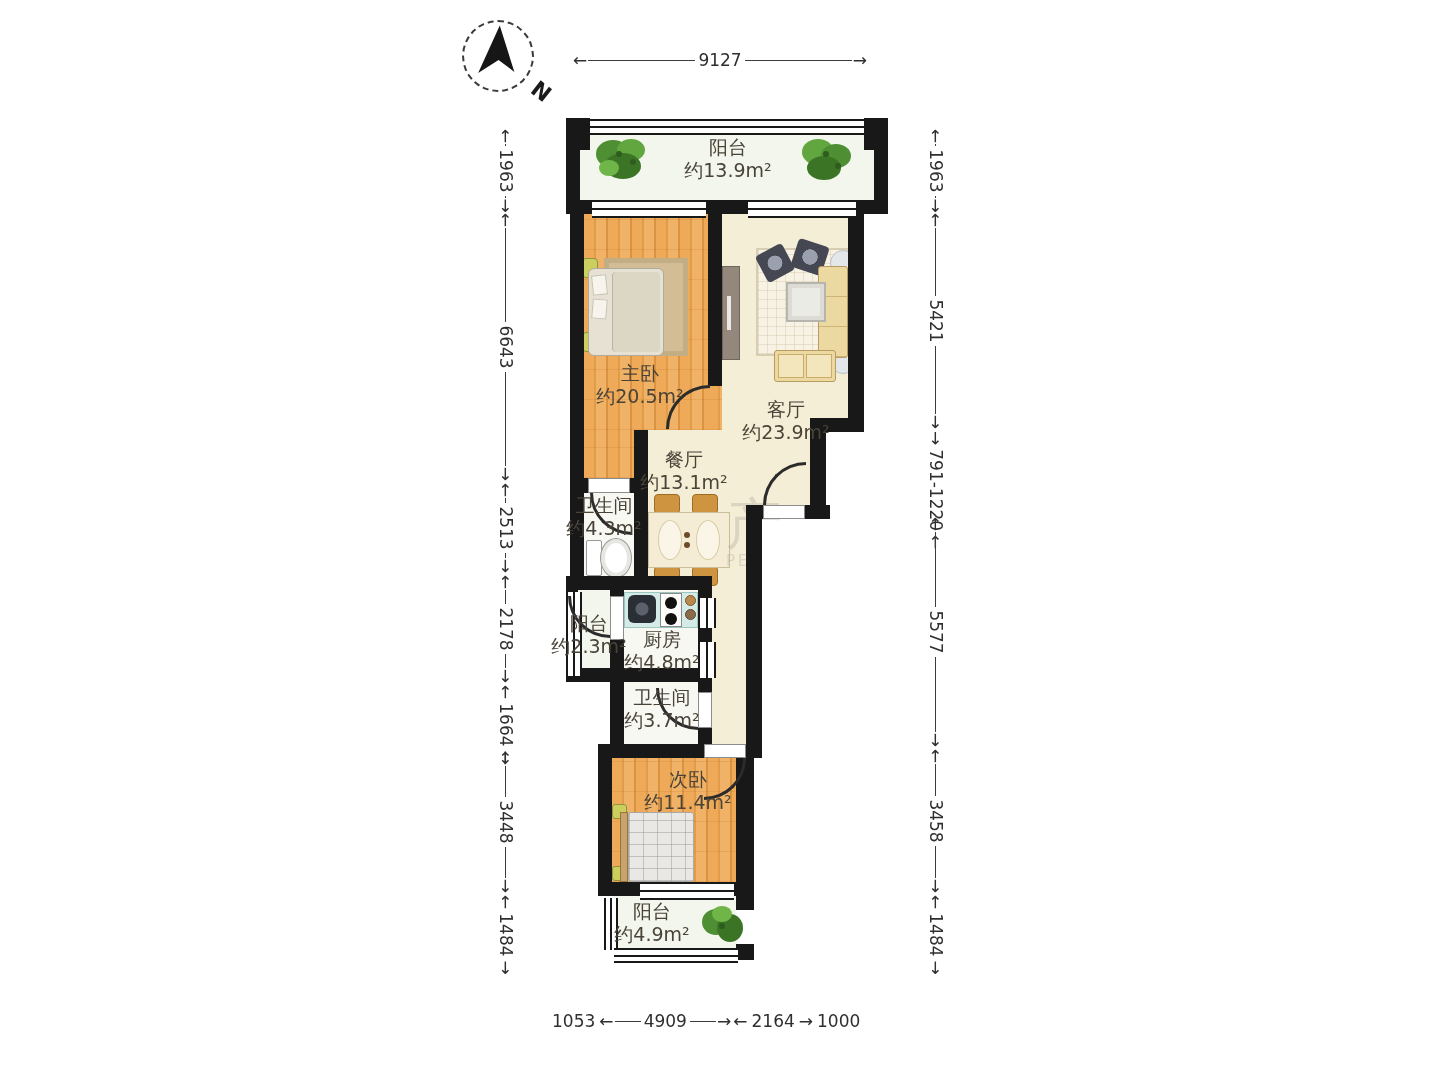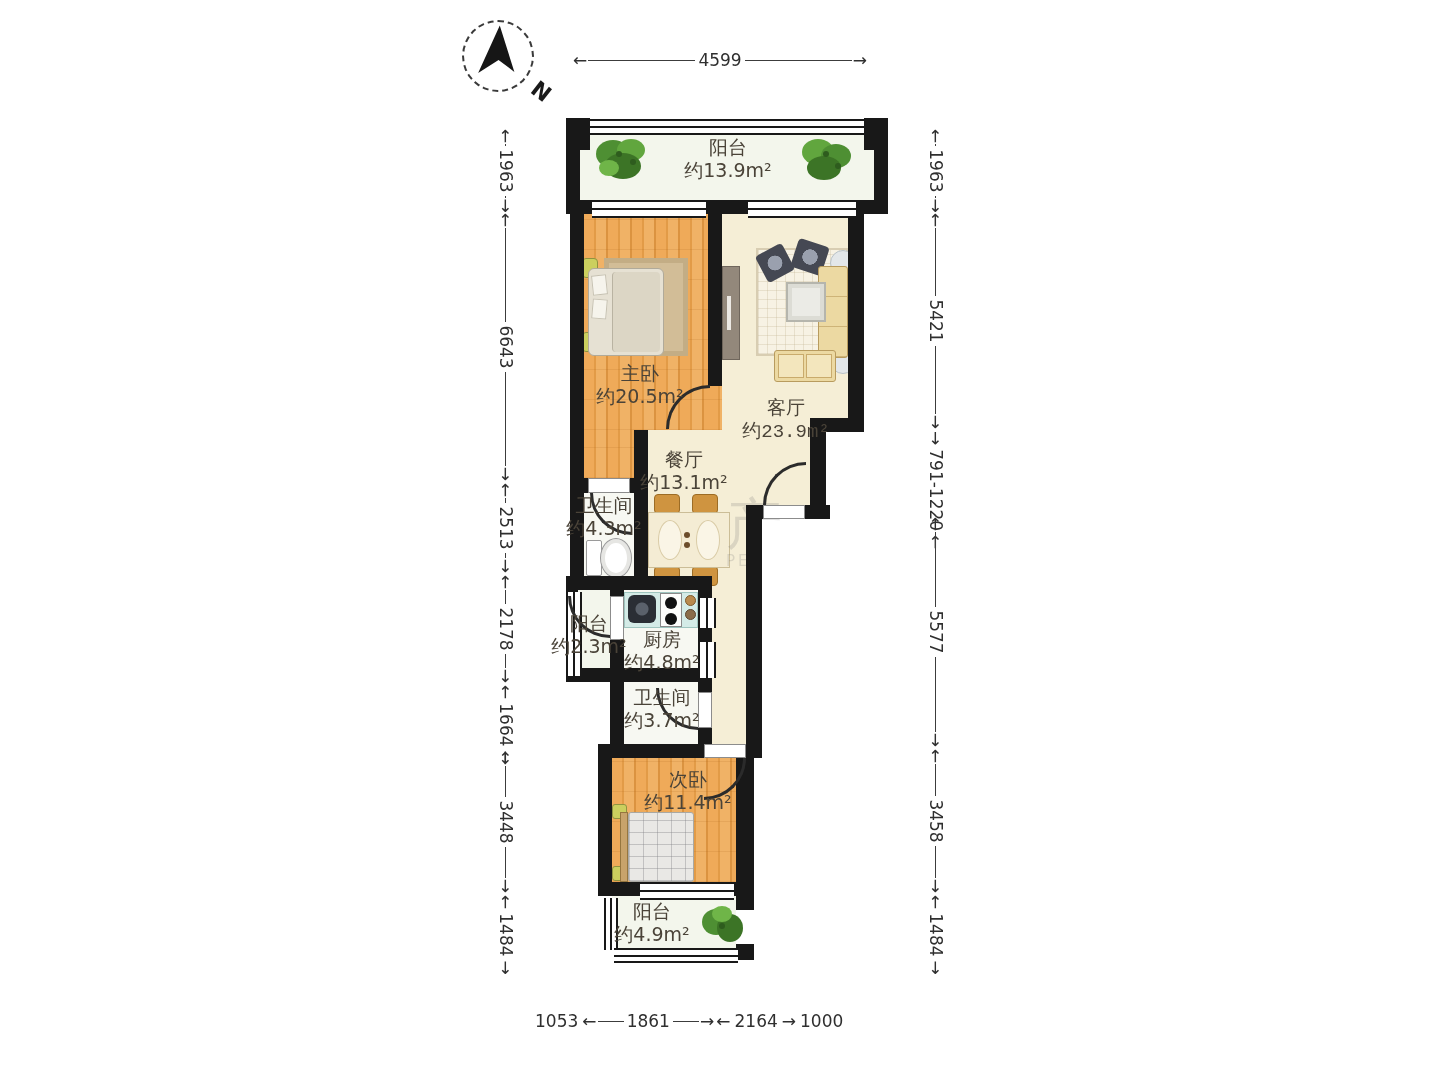--- a/index.html
+++ b/index.html
@@ -213,21 +213,21 @@
   <div class="door arc-br" style="left:704px;top:758px;width:42px;height:42px;"></div>
 
   <div class="room-label" style="left:728px;top:136px;">
     <div>阳台</div>
     <div>约13.9m²</div>
   </div>
   <div class="room-label" style="left:640px;top:362px;">
     <div>主卧</div>
     <div>约20.5m²</div>
   </div>
-  <div class="room-label" style="left:786px;top:398px;font-family:Liberation Mono, monospace;">
+  <div class="room-label" style="left:786px;top:398px;">
     <div>客厅</div>
     <div>约23.9m²</div>
   </div>
   <div class="room-label" style="left:684px;top:448px;">
     <div>餐厅</div>
     <div>约13.1m²</div>
   </div>
   <div class="room-label" style="left:604px;top:494px;">
     <div>卫生间</div>
     <div>约4.3m²</div>
@@ -249,21 +249,21 @@
     <div>约11.4m²</div>
   </div>
   <div class="room-label" style="left:652px;top:900px;">
     <div>阳台</div>
     <div>约4.9m²</div>
   </div>
 
   <div class="hdim" style="left:572px;top:50px;width:296px;height:20px;">
     <span class="al"></span>
       <span class="dl"></span>
-    <span class="dlab">4599</span>
+    <span class="dlab">9127</span>
     <span class="dl"></span>
       <span class="ar"></span>
   </div>
 
   <div class="vdim" style="left:464px;top:160px;width:84px;height:20px;">
     <span class="al"></span>
       <span class="dl"></span>
       <span class="dlab">1963</span>
       <span class="dl"></span>
       <span class="ar"></span>
@@ -339,26 +339,26 @@
       <span class="dlab">3458</span>
       <span class="dl"></span>
       <span class="ar"></span>
     </div>
   <div class="vdim" style="left:902px;top:918px;width:68px;height:20px;">
     <span class="al"></span>
       <span class="dlab">1484</span>
       <span class="ar"></span>
     </div>
 
-  <div class="hdim" style="left:532px;top:1010px;width:310px;height:22px;">
+  <div class="hdim" style="left:549px;top:1010px;width:310px;height:22px;">
     <span class="dlab">1053</span>
     <span class="seg" style="flex:0 0 134px;">
       <span class="al"></span>
         <span class="dl"></span>
-      <span class="dlab">1861</span>
+      <span class="dlab">4909</span>
       <span class="dl"></span>
         <span class="ar"></span>
     </span>
     <span class="seg" style="flex:0 0 66px;justify-content:center;">
       <span class="al"></span>
       <span class="dlab">2164</span>
       <span class="ar"></span>
     </span>
     <span class="dlab">1000</span>
   </div>

